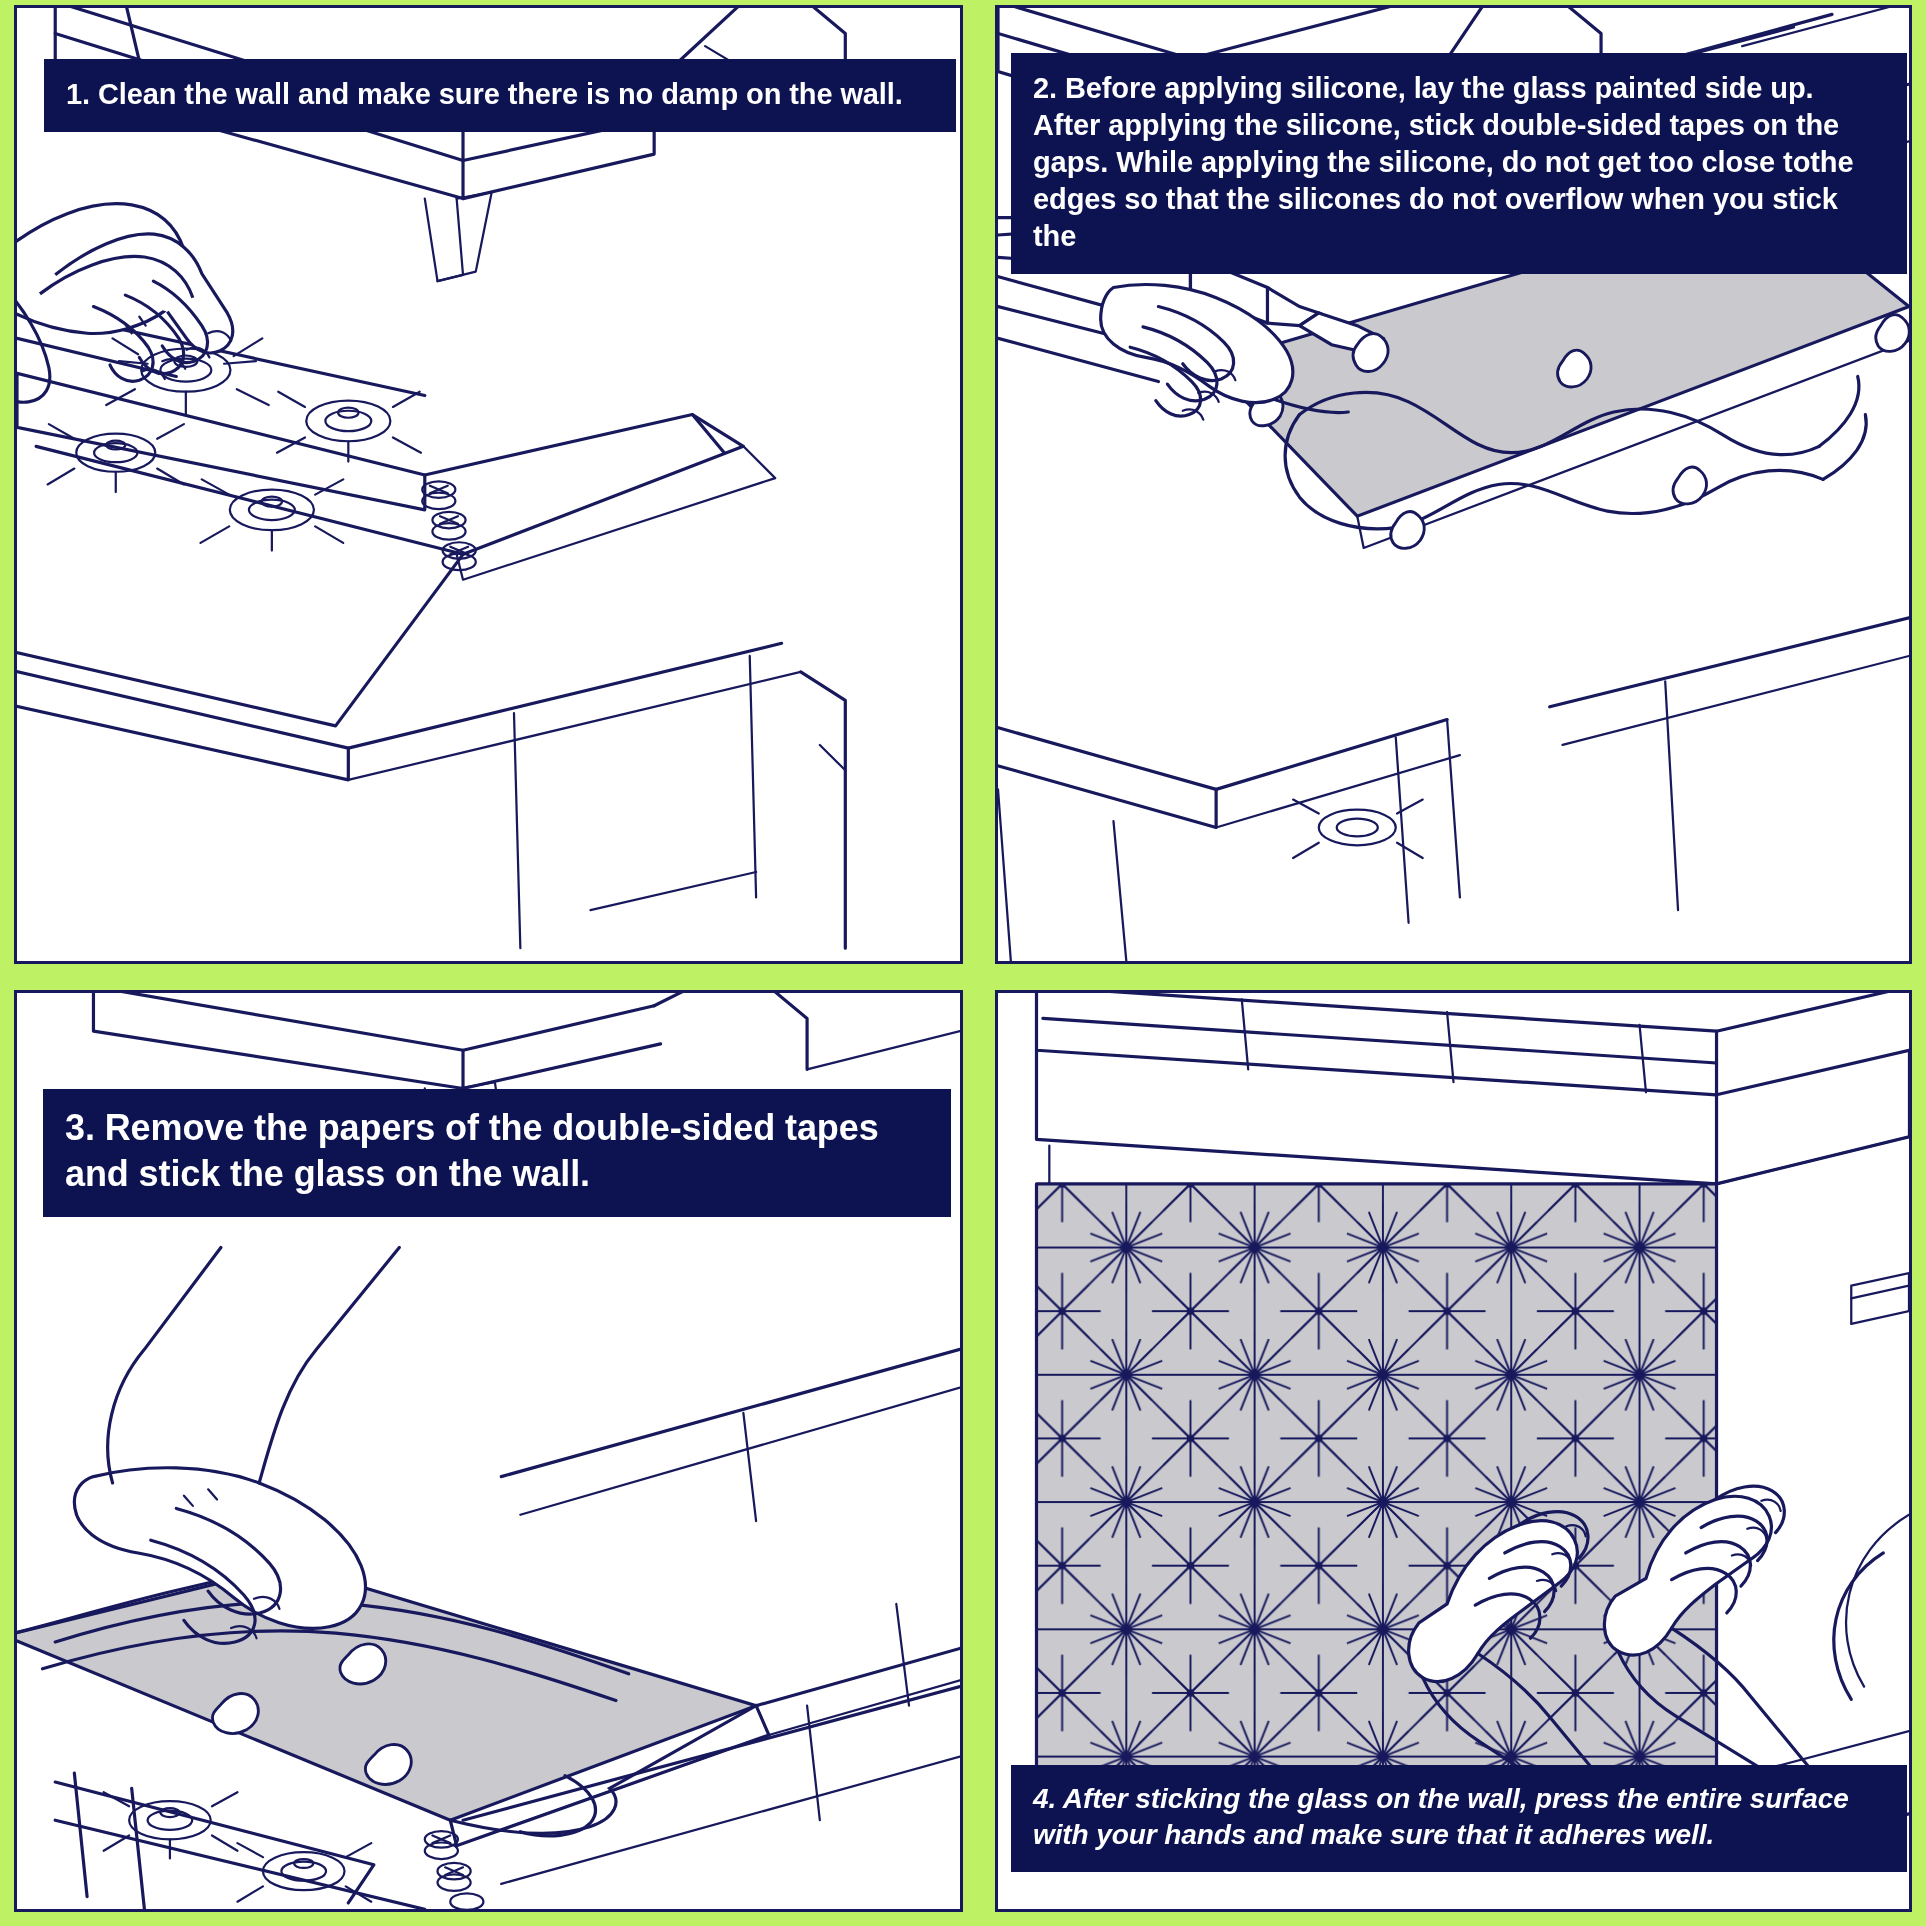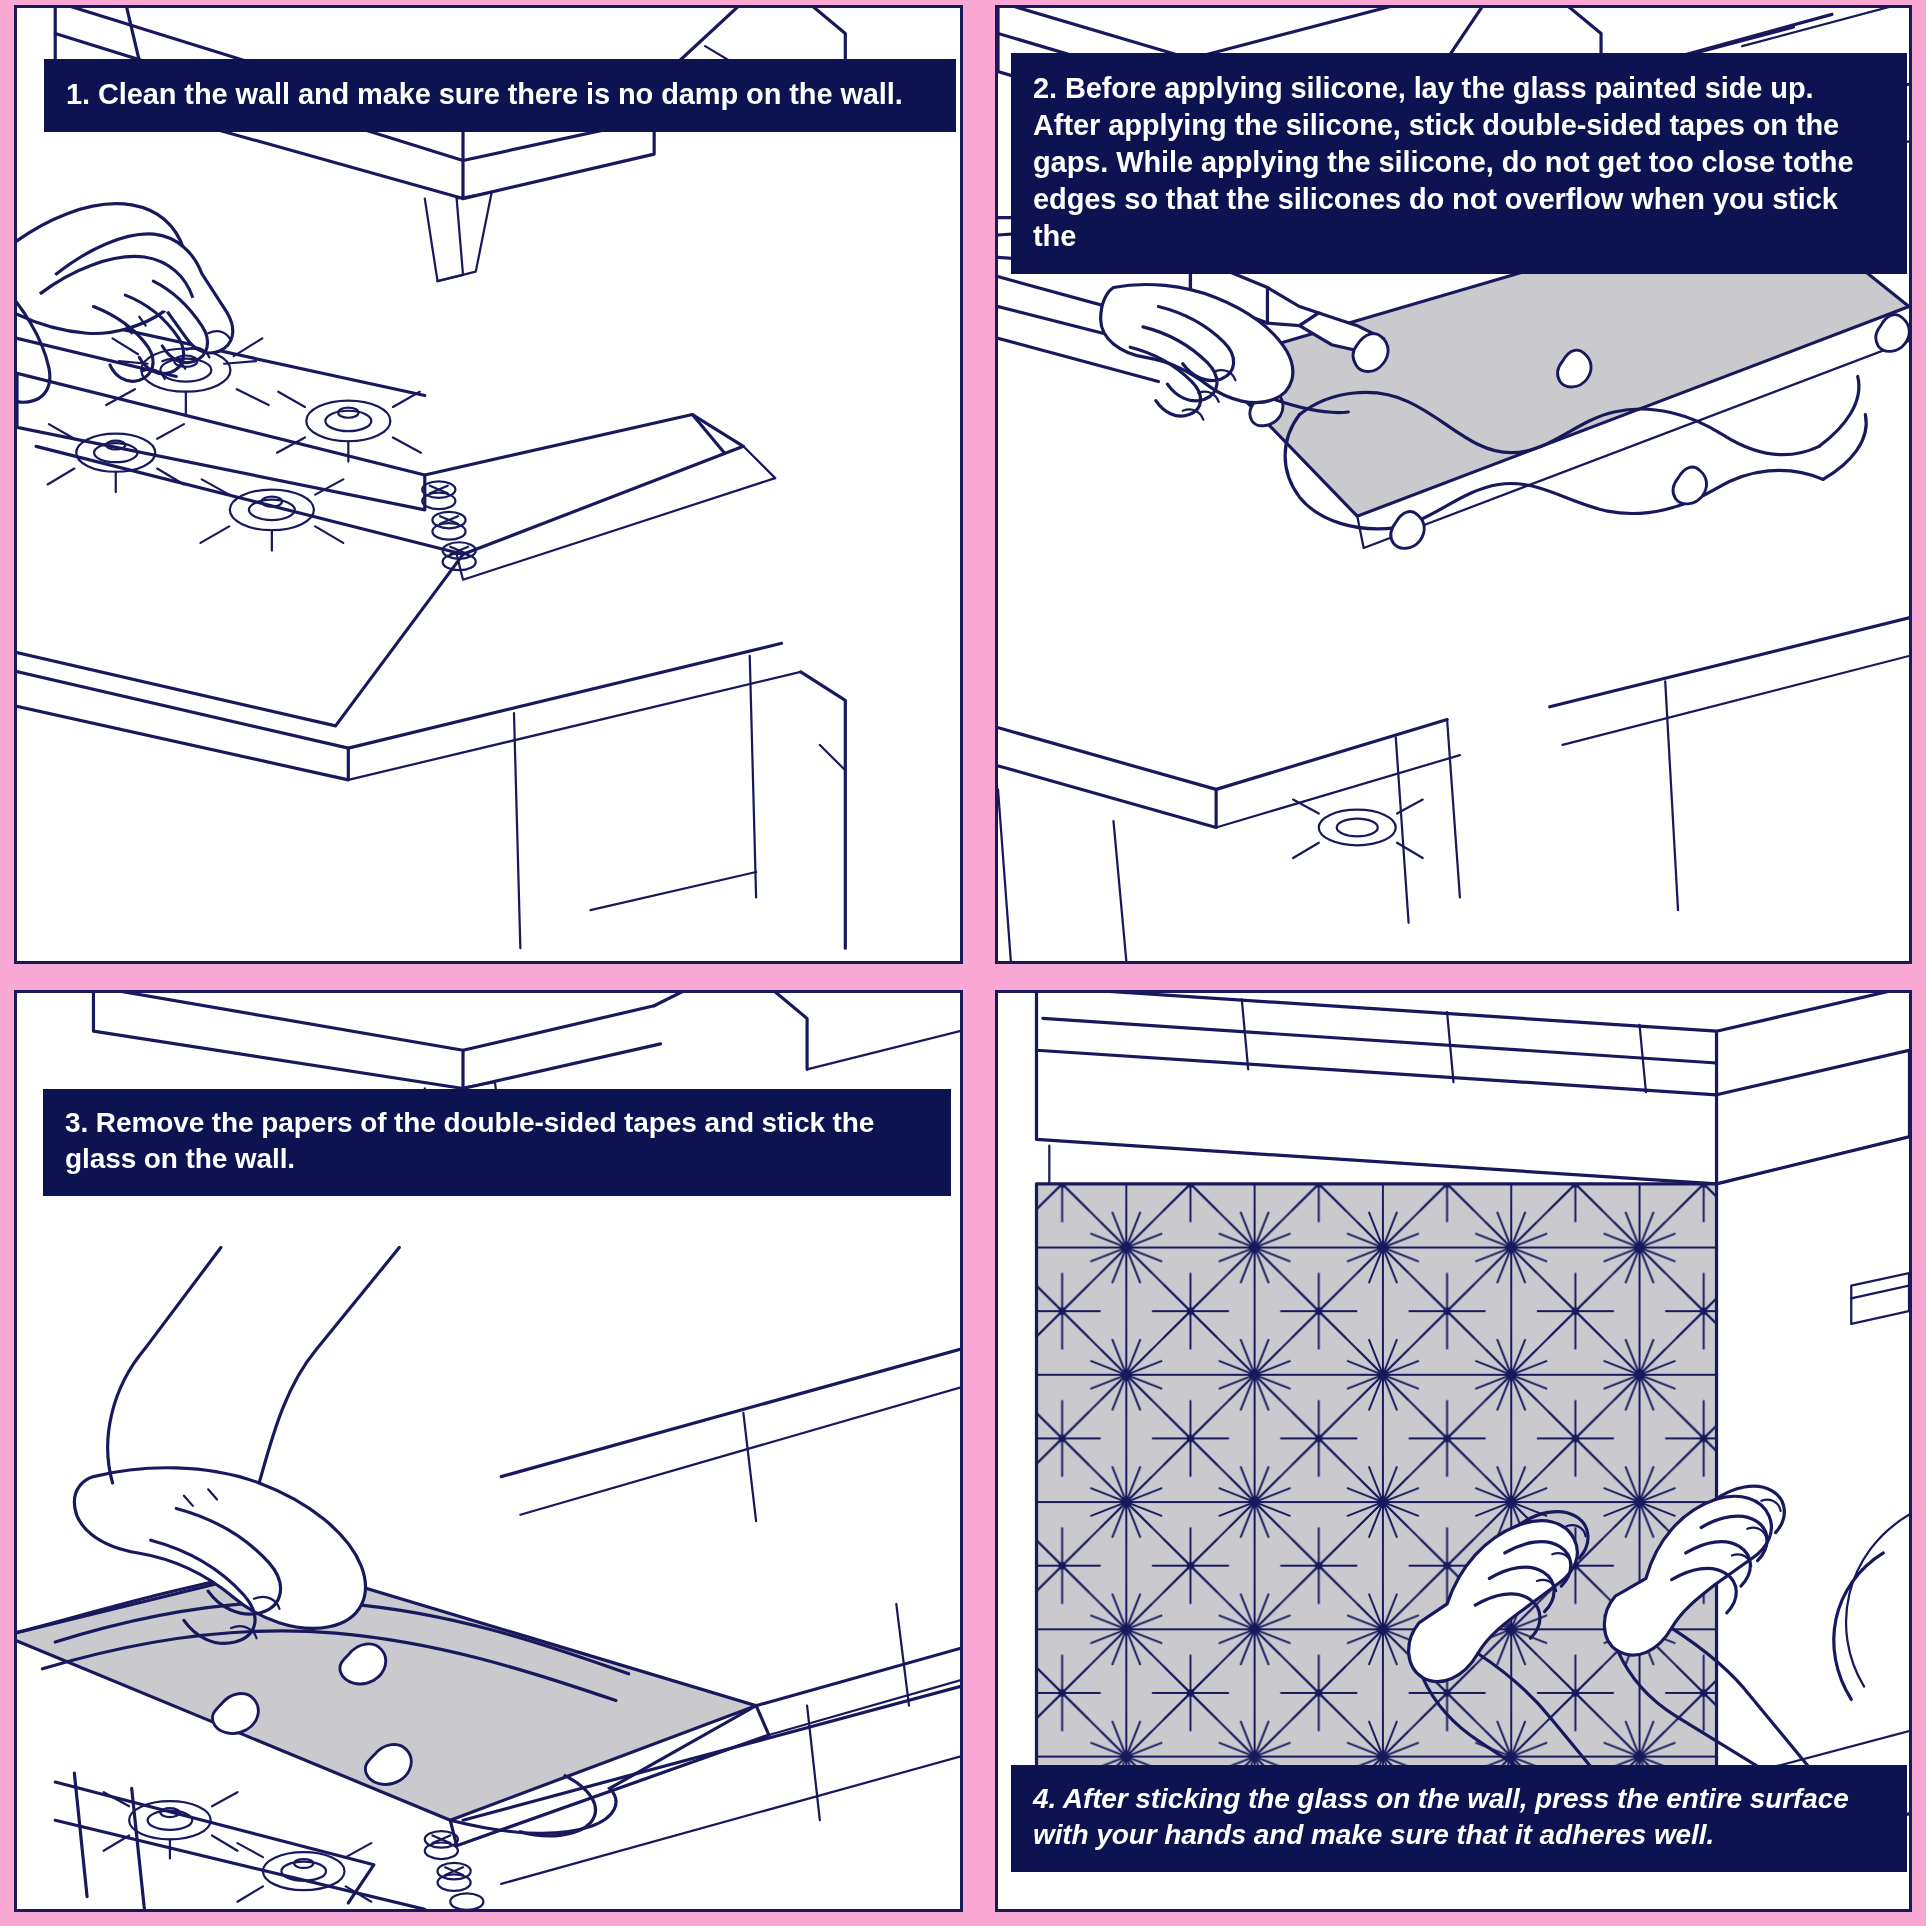--- a/index.html
+++ b/index.html
@@ -18,21 +18,21 @@
   .grid {
     position: absolute;
     inset: 0;
     display: grid;
     grid-template-columns: 982px 944px;
     grid-template-rows: 982px 944px;
   }
   .panel {
     position: relative;
     overflow: hidden;
-    background: #f9a8d4;
+    background: #bef264;
   }
   .panel .frame {
     position: absolute;
     border: 3.9px solid #18195c;
     background: #ffffff;
   }
   
   .p1 .frame { left: 14px;  top: 5.1px;   right: 19px; bottom: 18px; }
   .p2 .frame { left: 13px;  top: 5.1px;   right: 14px; bottom: 18px; }
   .p3 .frame { left: 14px;  top: 7.7px;  right: 19px; bottom: 14px; }
@@ -46,21 +46,21 @@
     background: #0d1250;
     color: #ffffff;
     font-weight: bold;
     line-height: 1.28;
     letter-spacing: -0.1px;
     padding: 16.7px 22px 19px 22px;
     z-index: 5;
   }
   .cap1 { left: 27px;  top: 51px;  width: 912px; font-size: 29px; }
   .cap2 { left: 13px;  top: 45px;  width: 896px; font-size: 29px; }
-  .cap3 { left: 26px;  top: 96px; width: 908px; font-size: 28px; }
+  .cap3 { left: 26px;  top: 96px; width: 908px; font-size: 36px; }
   .cap4 { left: 13px;  bottom: 37px; width: 896px; font-size: 28px; }
 
   .stroke { fill: none; stroke: #18195c; stroke-width: 5; stroke-linejoin: round; stroke-linecap: round; }
   .stroke-thin { fill: none; stroke: #18195c; stroke-width: 3.5; stroke-linejoin: round; stroke-linecap: round; }
   .glass { fill: #c9c9ce; stroke: #18195c; stroke-width: 5; }
   .white { fill: #ffffff; stroke: #18195c; stroke-width: 5; }
   .skin  { fill: #ffffff; stroke: #18195c; stroke-width: 5; }
   .blob  { fill: #ffffff; stroke: #18195c; stroke-width: 4.5; }
   .ray { fill:none; stroke:#18195c; stroke-width: 3; }
   .dot { fill: #18195c; }

